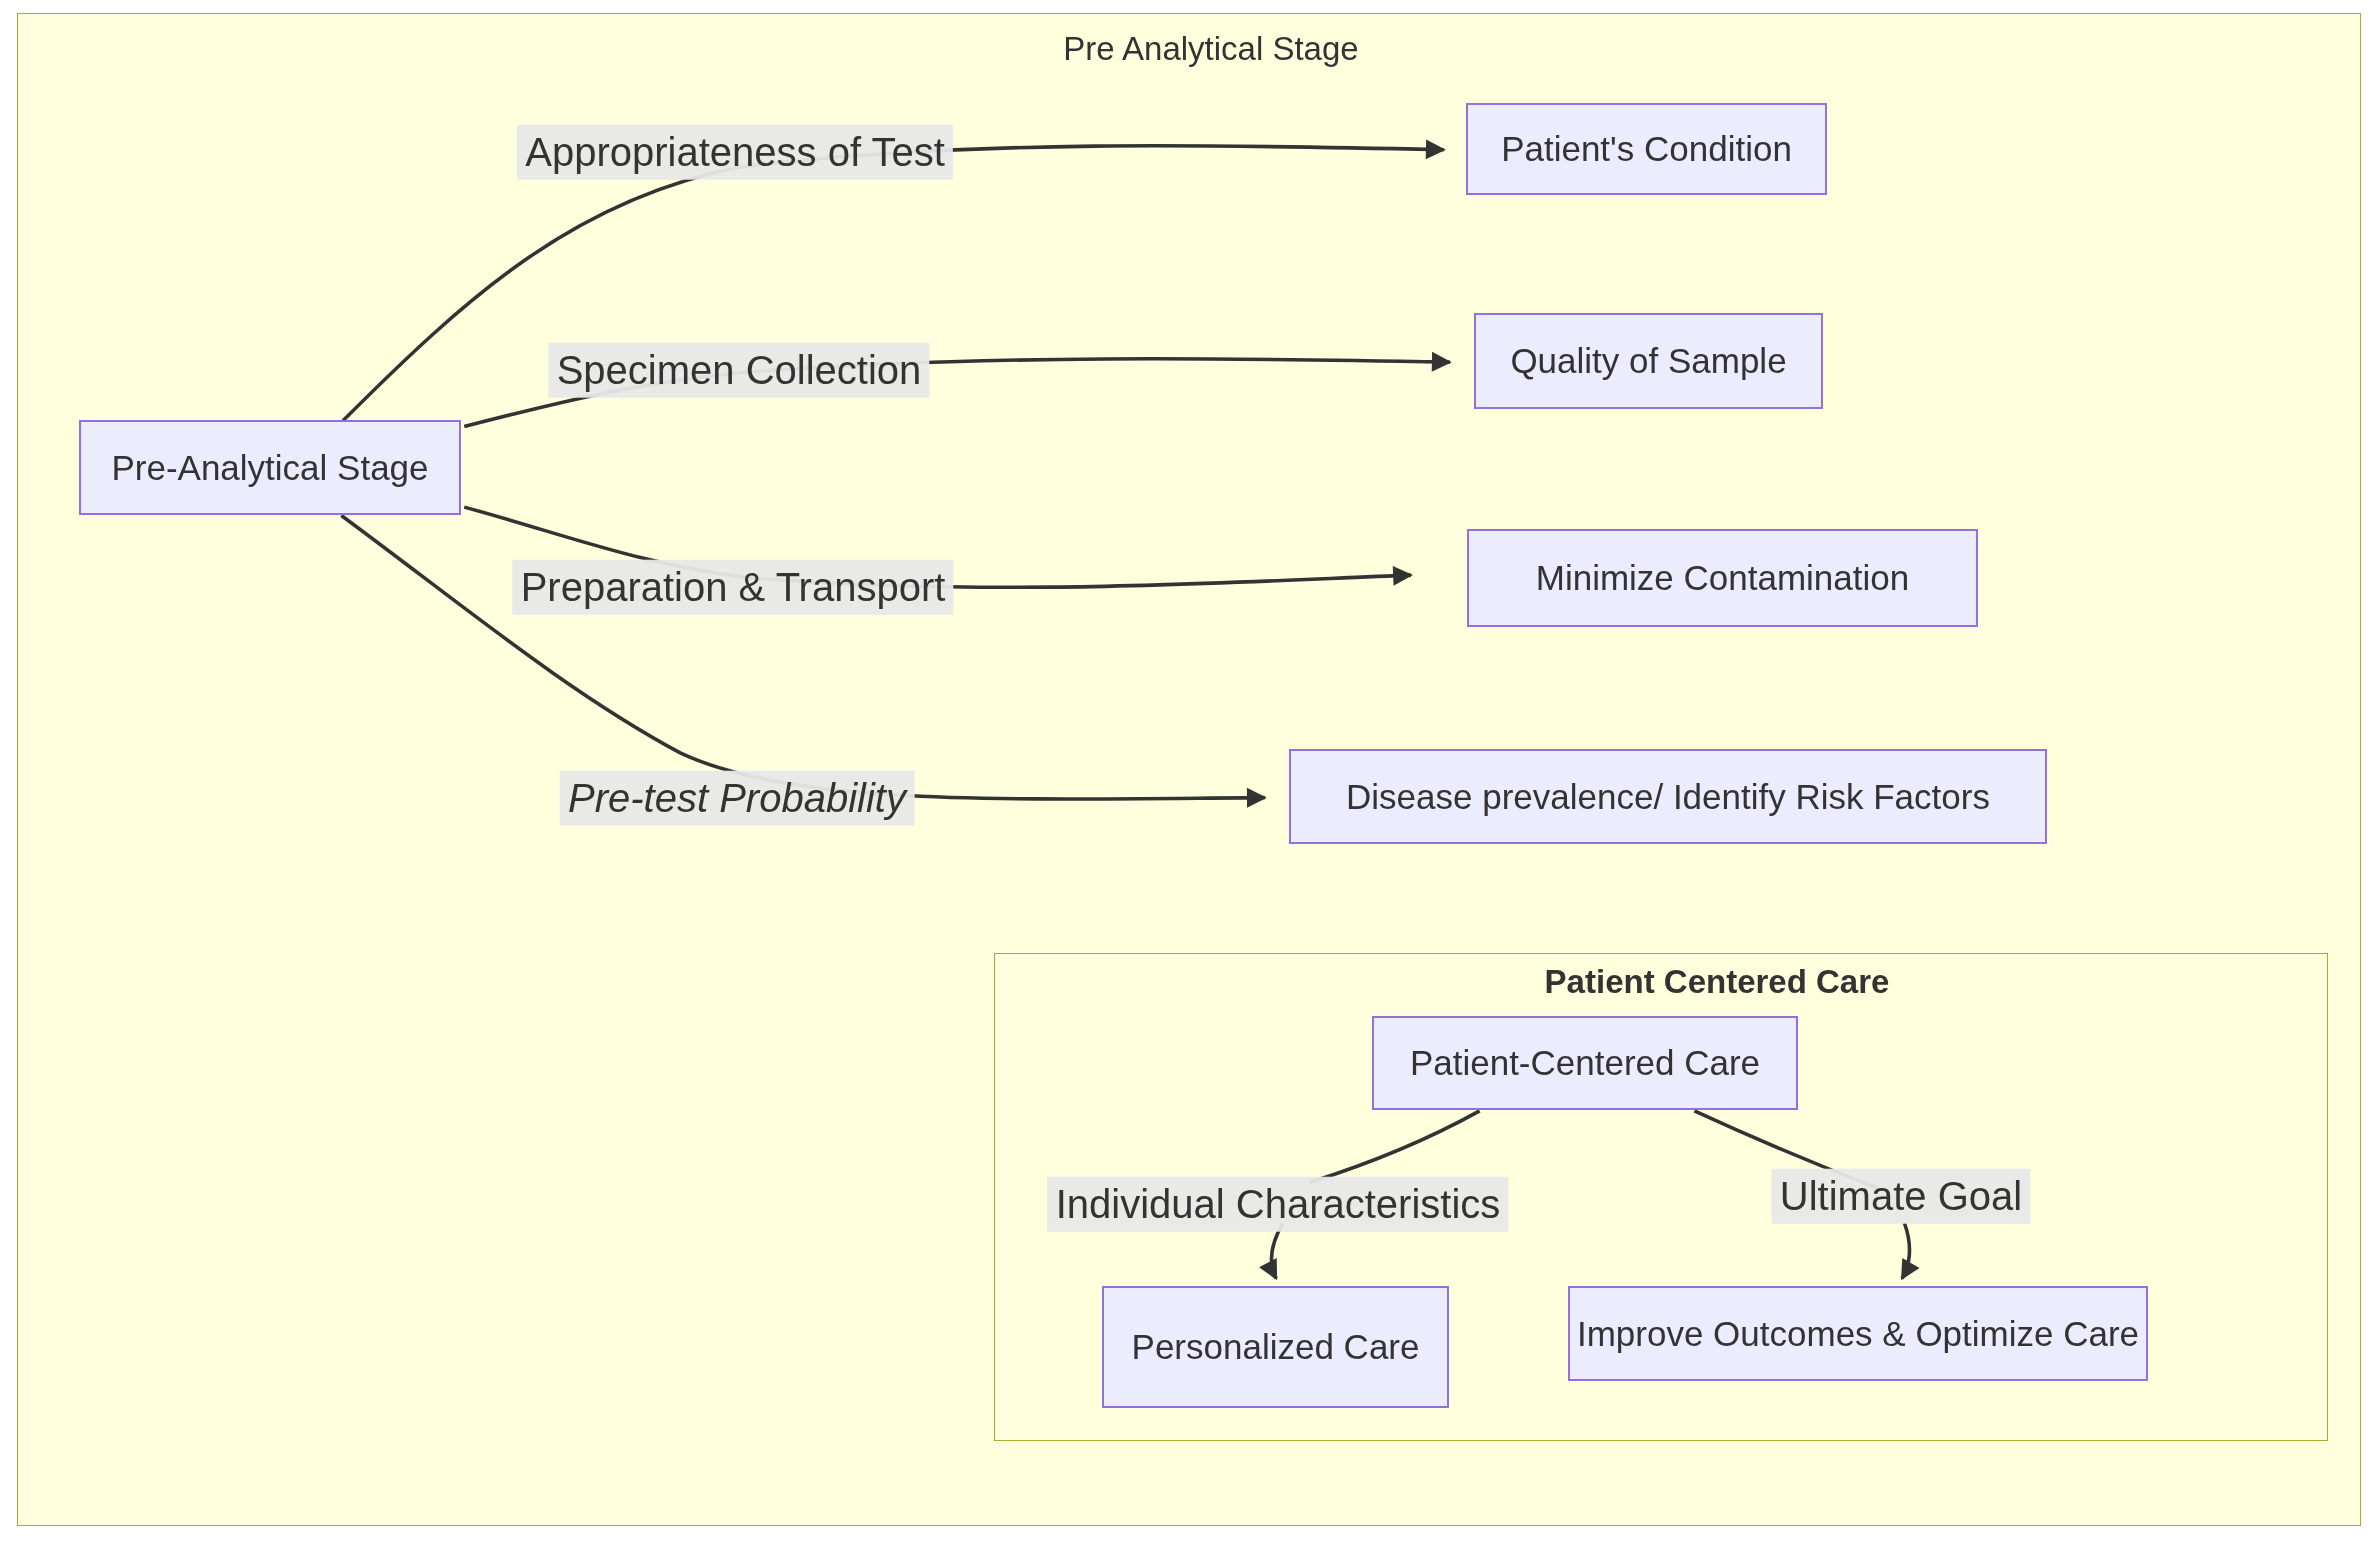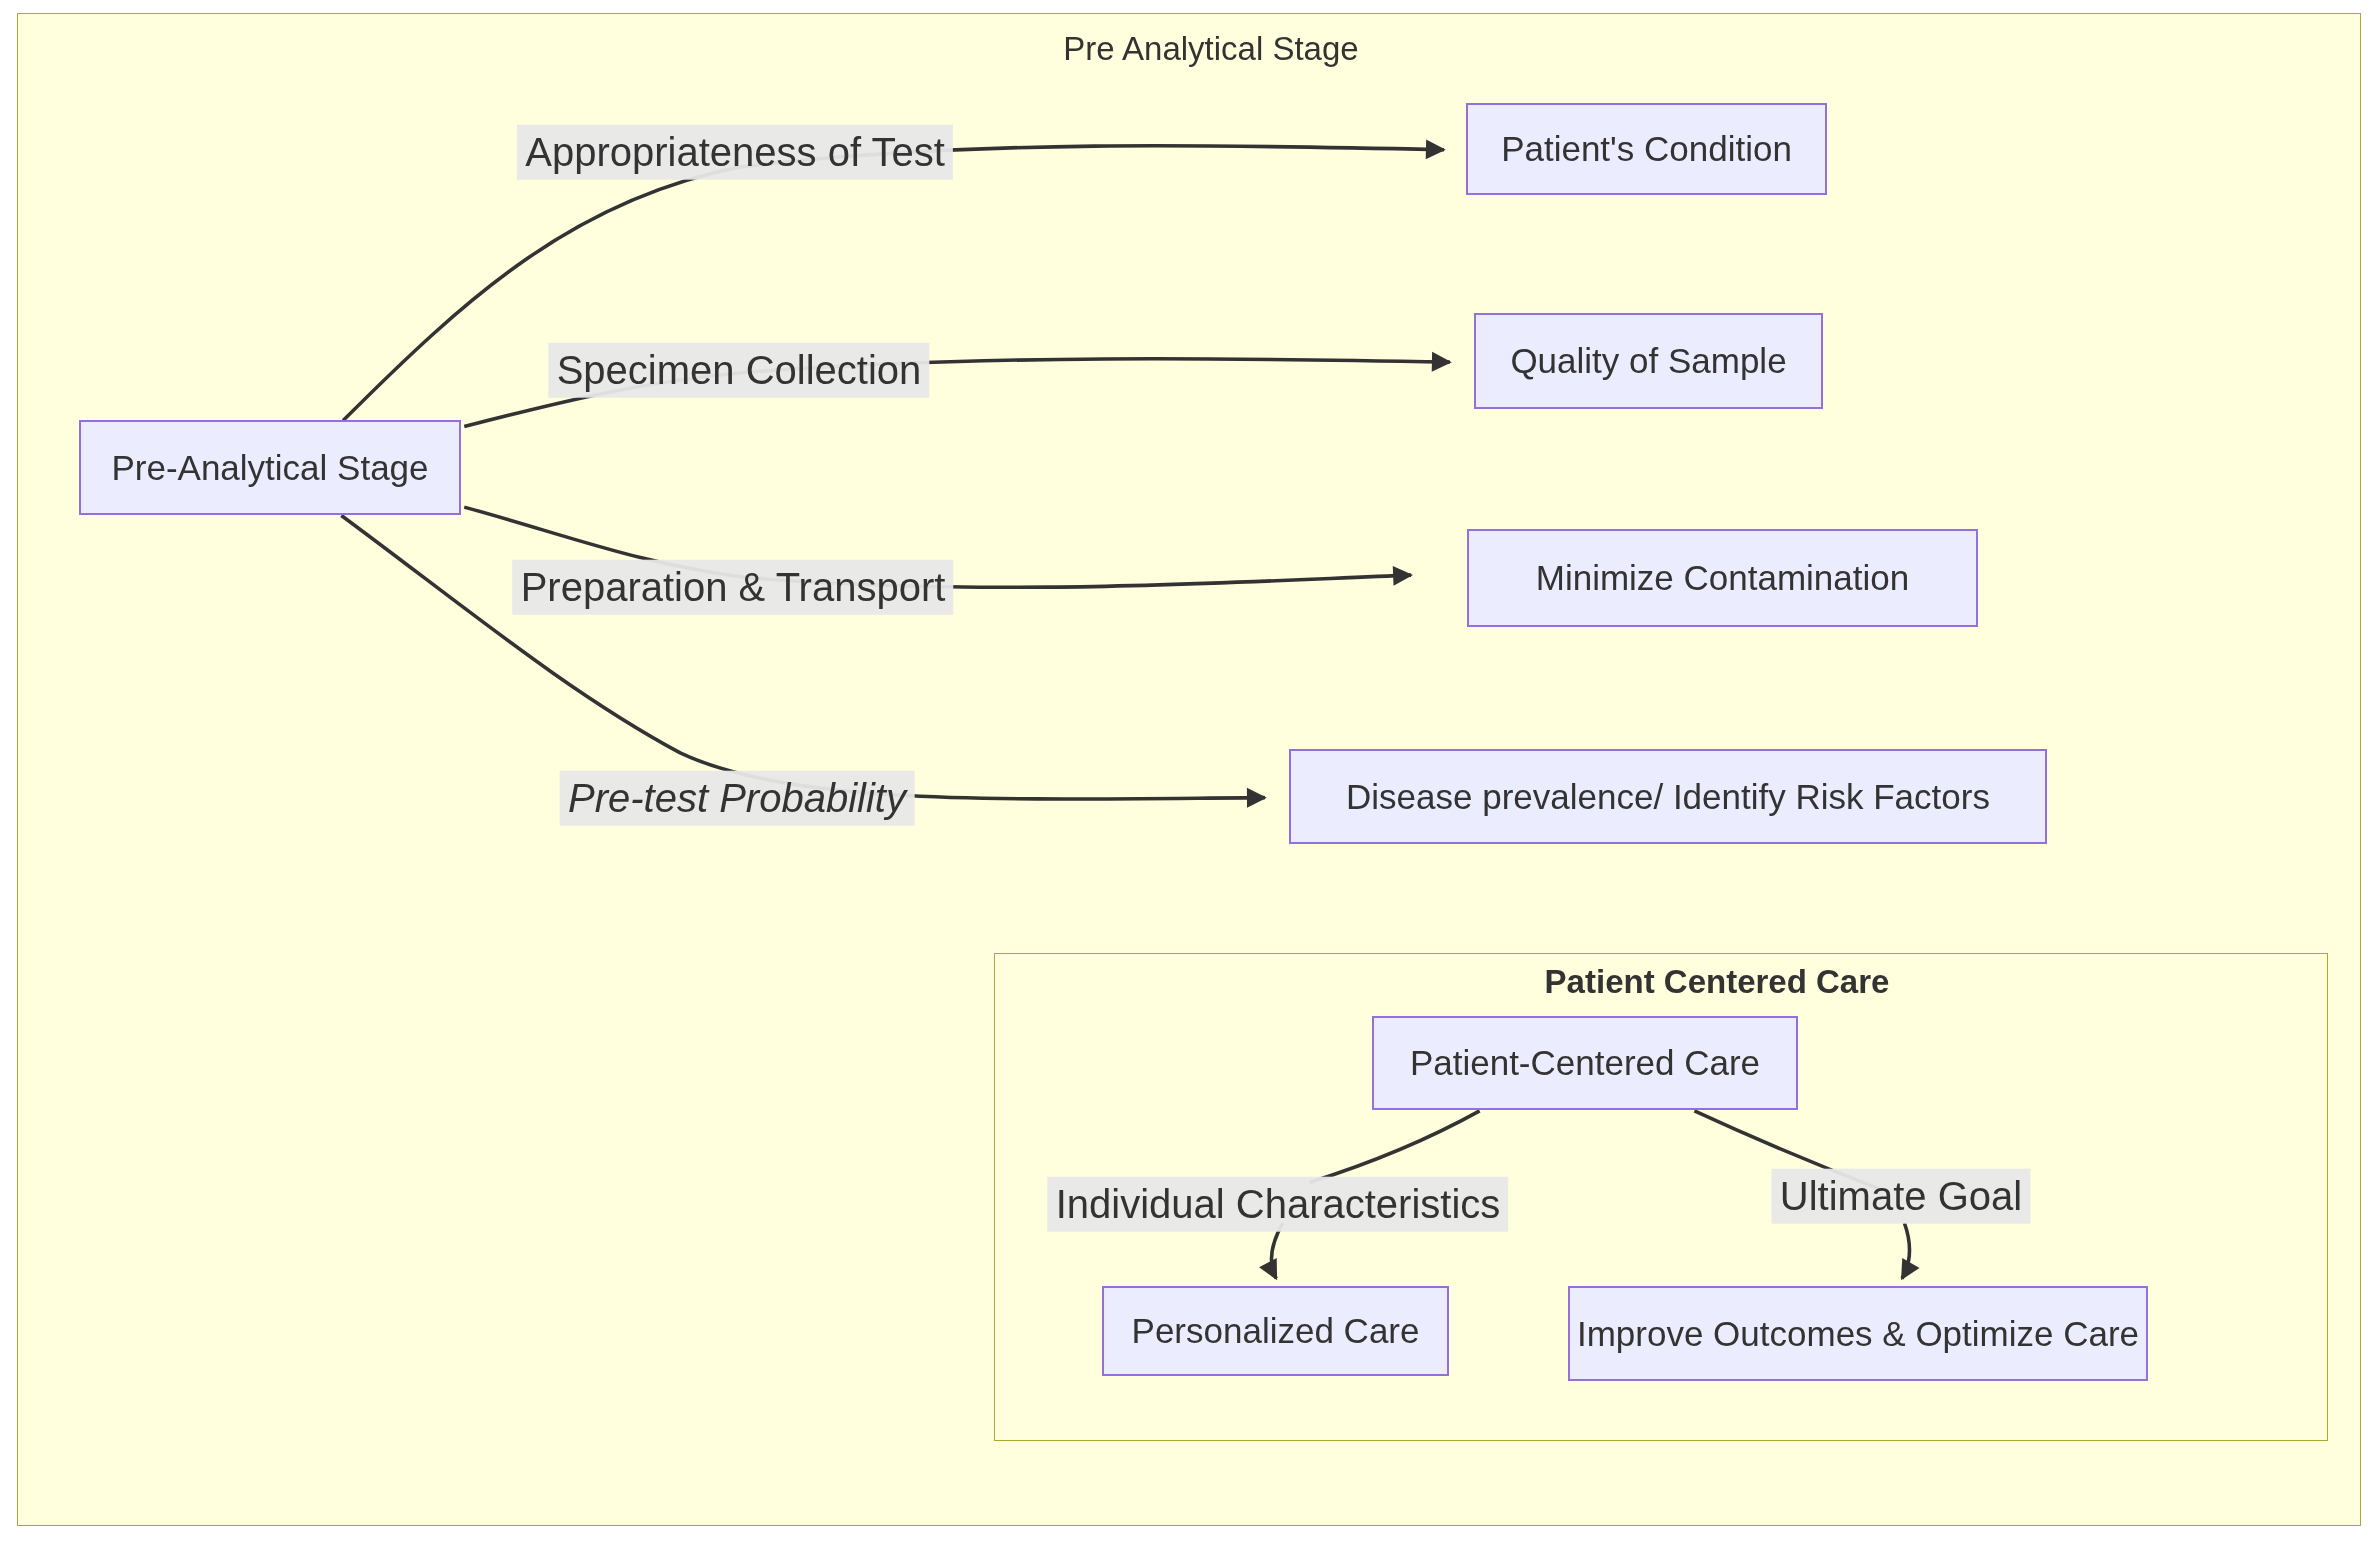--- a/index.html
+++ b/index.html
@@ -77,15 +77,15 @@
 <div class="edge-label" style="left:737px;top:798px;font-style:italic;">Pre-test Probability</div>
 <div class="edge-label" style="left:1278px;top:1196px;margin-top:8px;">Individual Characteristics</div>
 <div class="edge-label" style="left:1901px;top:1196px;">Ultimate Goal</div>
 
 <div class="node" style="left:79px;top:420px;width:382px;height:95px;">Pre-Analytical Stage</div>
 <div class="node" style="left:1466px;top:103px;width:361px;height:92px;">Patient's Condition</div>
 <div class="node" style="left:1474px;top:313px;width:349px;height:96px;">Quality of Sample</div>
 <div class="node" style="left:1435px;top:529px;width:511px;height:98px;margin-left:32px;">Minimize Contamination</div>
 <div class="node" style="left:1289px;top:749px;width:758px;height:95px;">Disease prevalence/ Identify Risk Factors</div>
 <div class="node" style="left:1372px;top:1016px;width:426px;height:94px;">Patient-Centered Care</div>
-<div class="node" style="left:1102px;top:1286px;width:347px;height:90px;">Personalized Care</div>
+<div class="node" style="left:1102px;top:1286px;width:347px;height:122px;">Personalized Care</div>
 <div class="node" style="left:1568px;top:1286px;width:580px;height:95px;">Improve Outcomes &amp; Optimize Care</div>
 
 
 </body></html>

